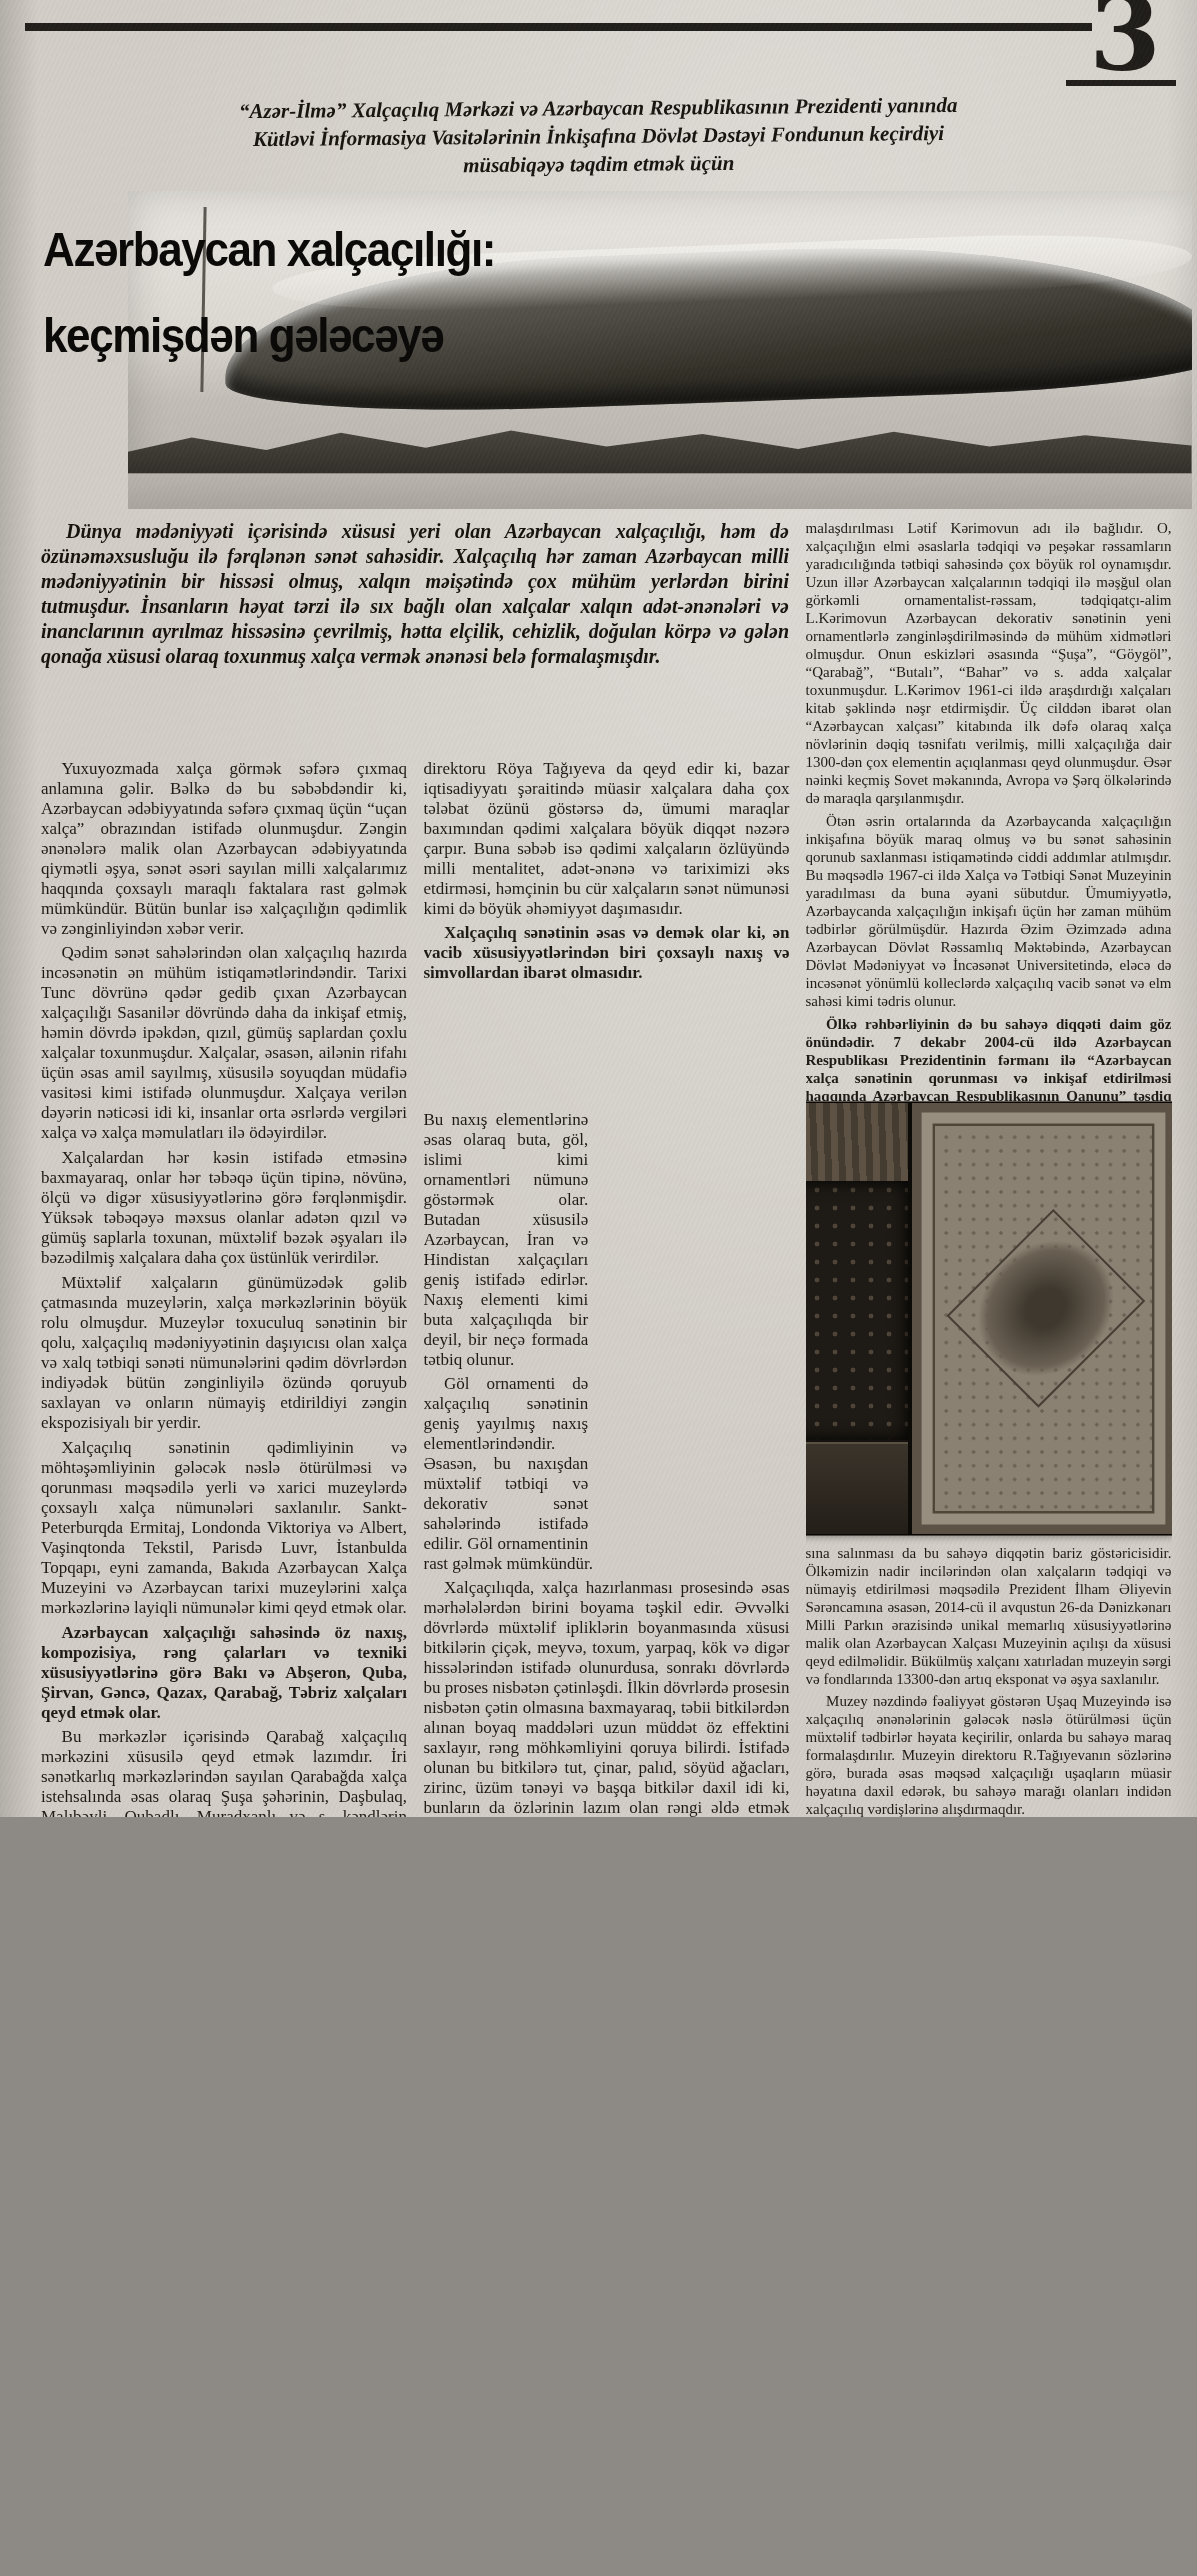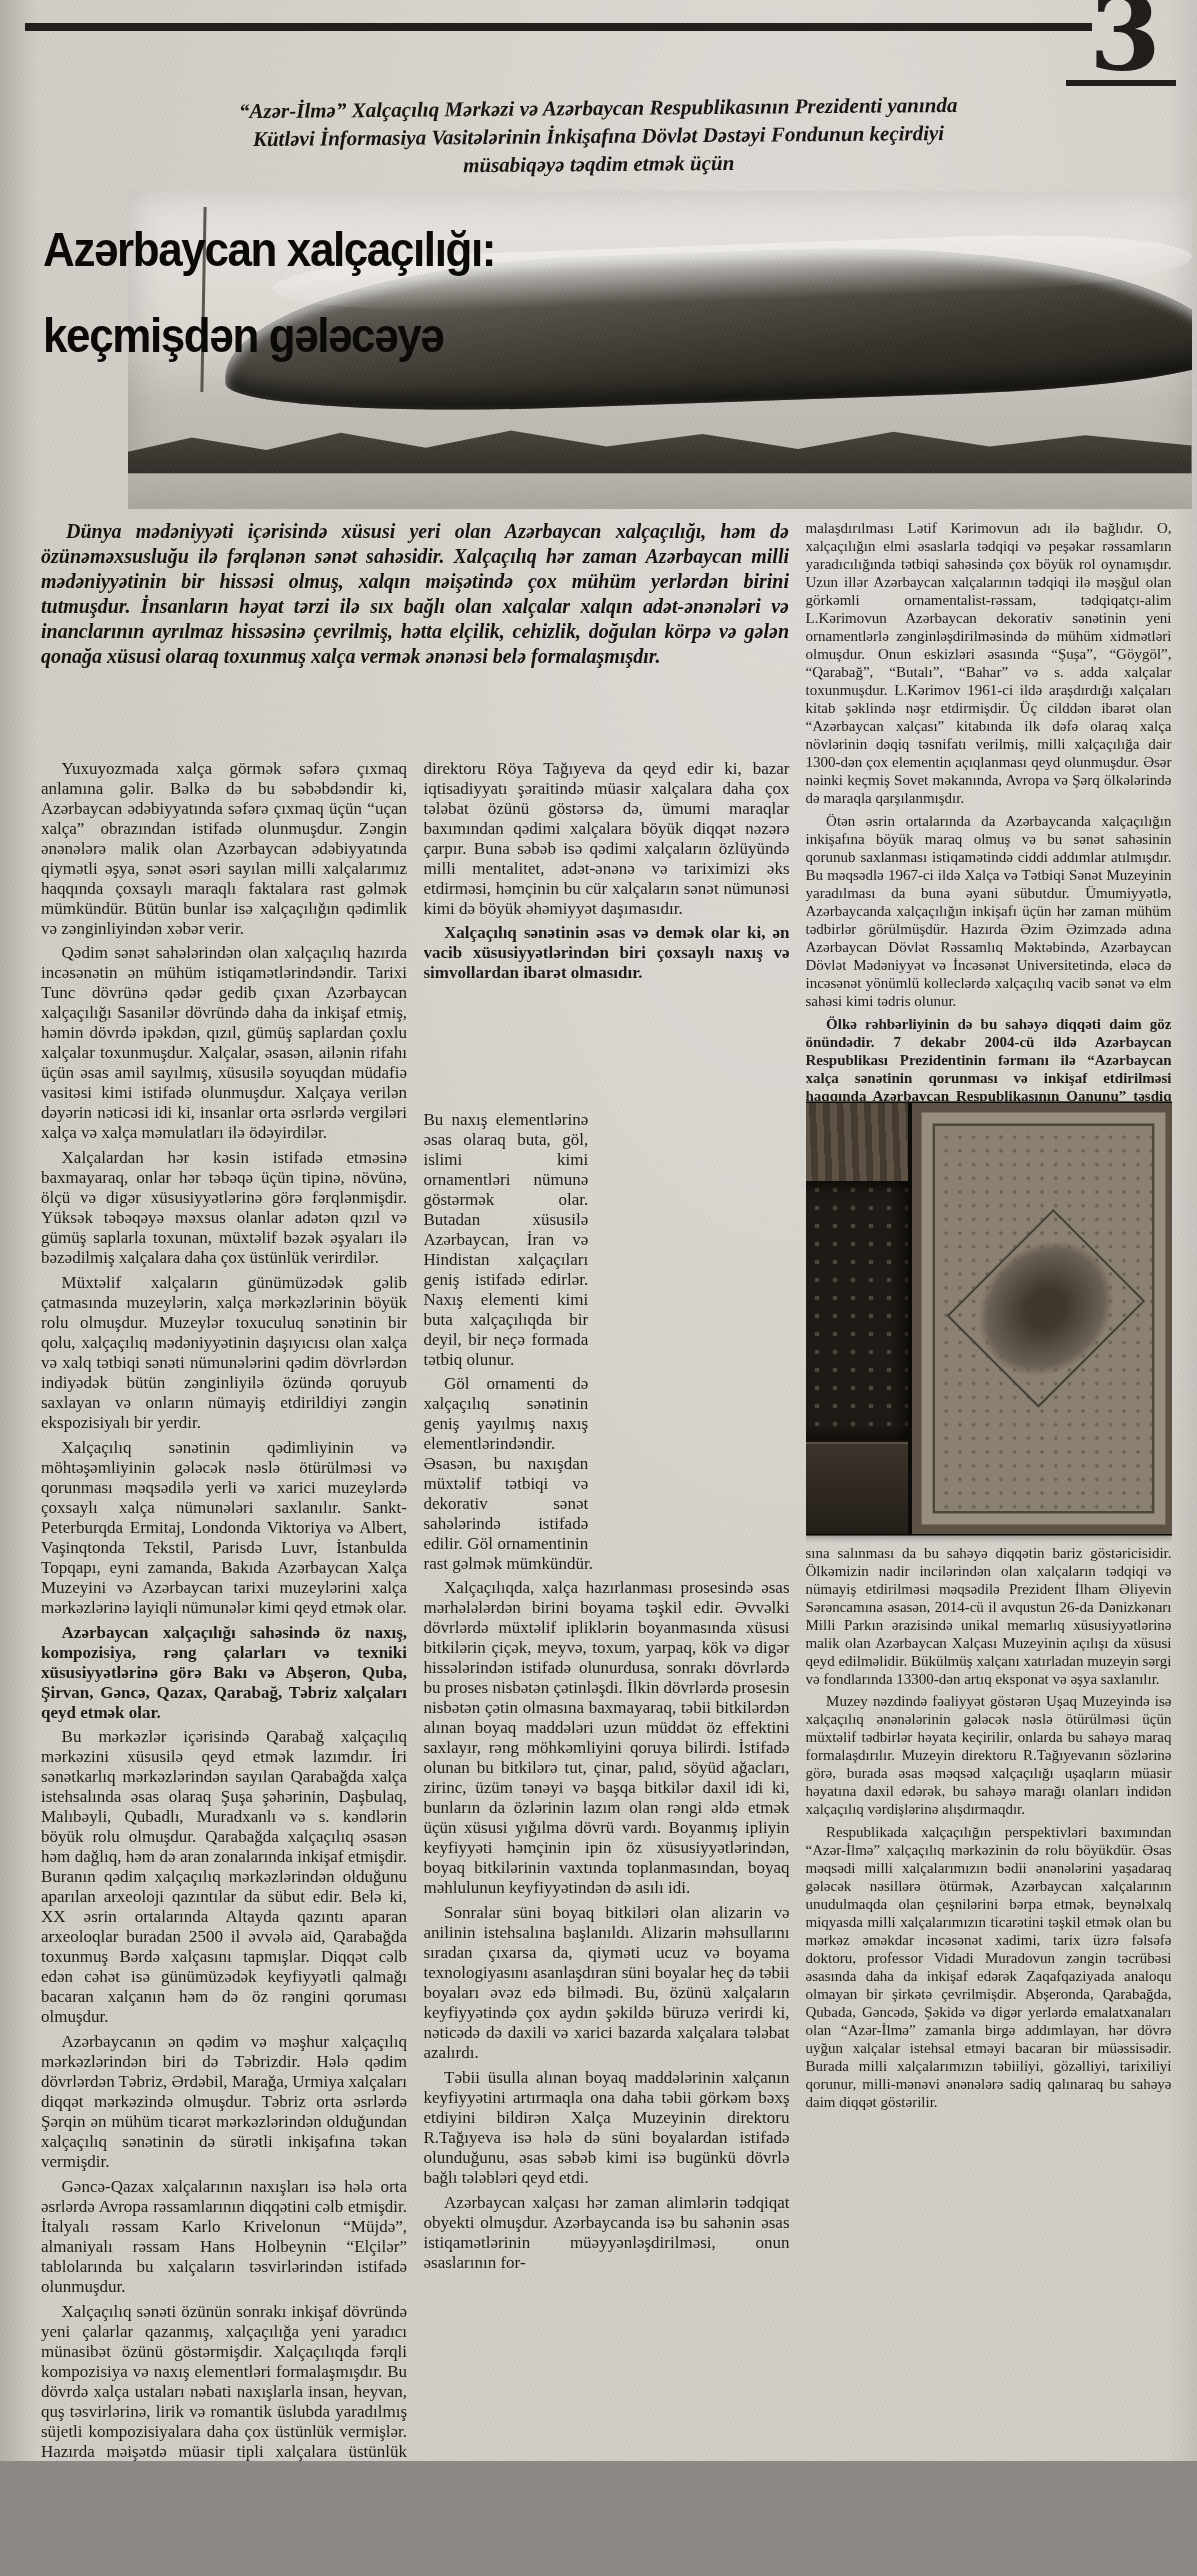--- a/index.html
+++ b/index.html
@@ -1,17 +1,17 @@
 <!DOCTYPE html>
 <html lang="az" style="font-size:11px"><head>
 <meta charset="utf-8">
 <style>
   html,body{margin:0;padding:0;background:#8d8a85;}
   .page{
-    position:relative;width:1197px;height:2461px;overflow:hidden;
+    position:relative;width:1197px;height:1817px;overflow:hidden;
     background-color:#d2cec7;
     background-image:
       radial-gradient(ellipse at 65% 18%, rgba(255,255,255,.28), rgba(255,255,255,0) 58%),
       linear-gradient(90deg, #b3afa9 0px, #d2cec7 38px, #d2cec7 calc(100% - 30px), #c3bfb9 100%),
       linear-gradient(#a9a6a0 0px, rgba(169,166,160,0) 20.6px);
     color:#1b1815;
     font-family:"Liberation Serif","DejaVu Serif",serif;
   }
   .page::after{content:"";position:absolute;inset:0;pointer-events:none;
     background:repeating-linear-gradient(115deg, rgba(0,0,0,.016) 0 2.1px, rgba(255,255,255,.014) 2.1px 4.1px);}

